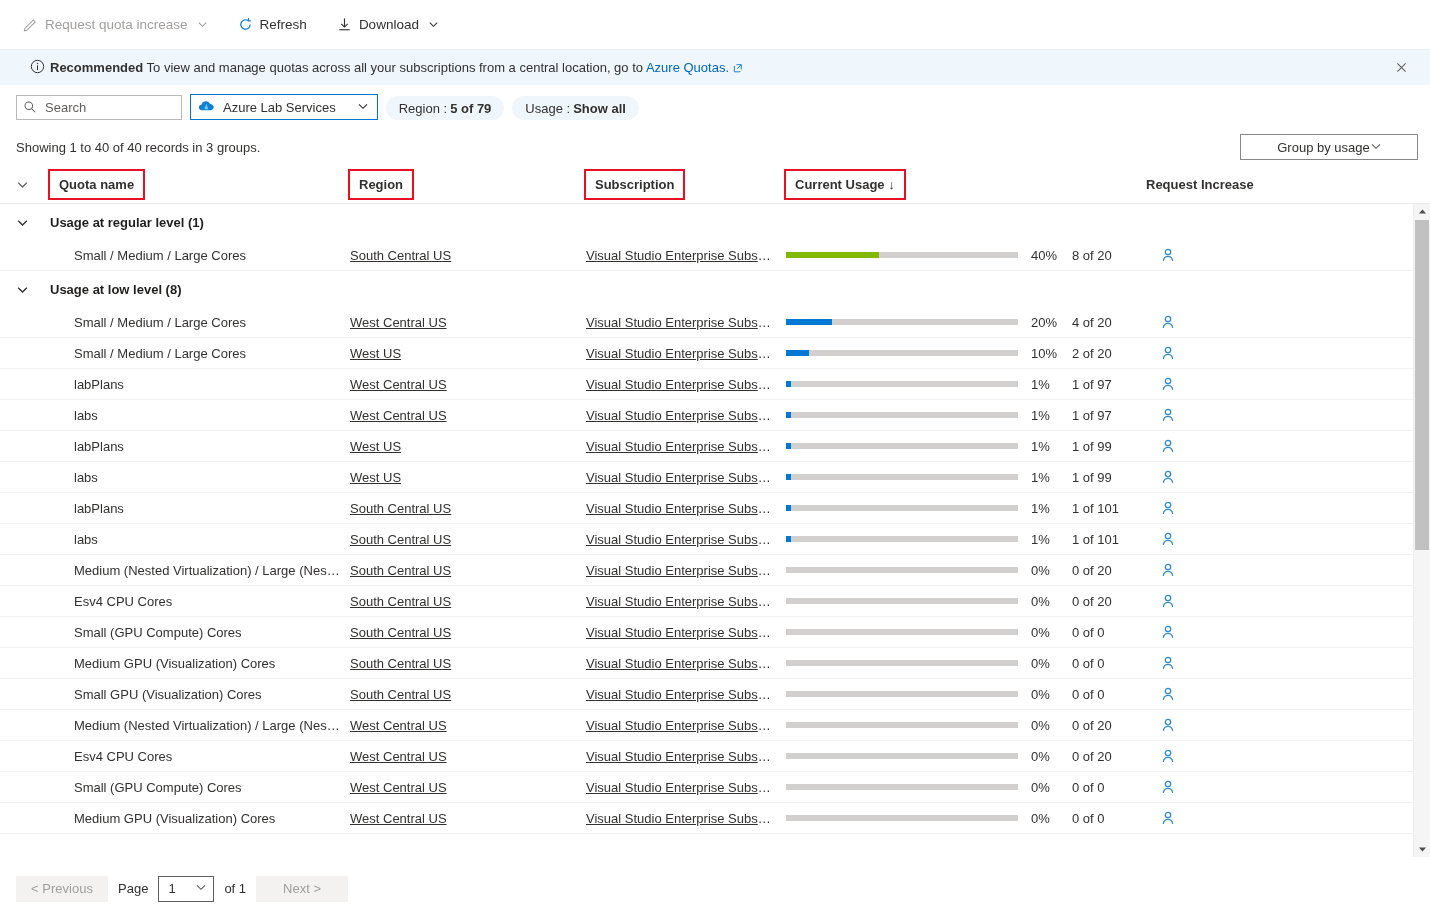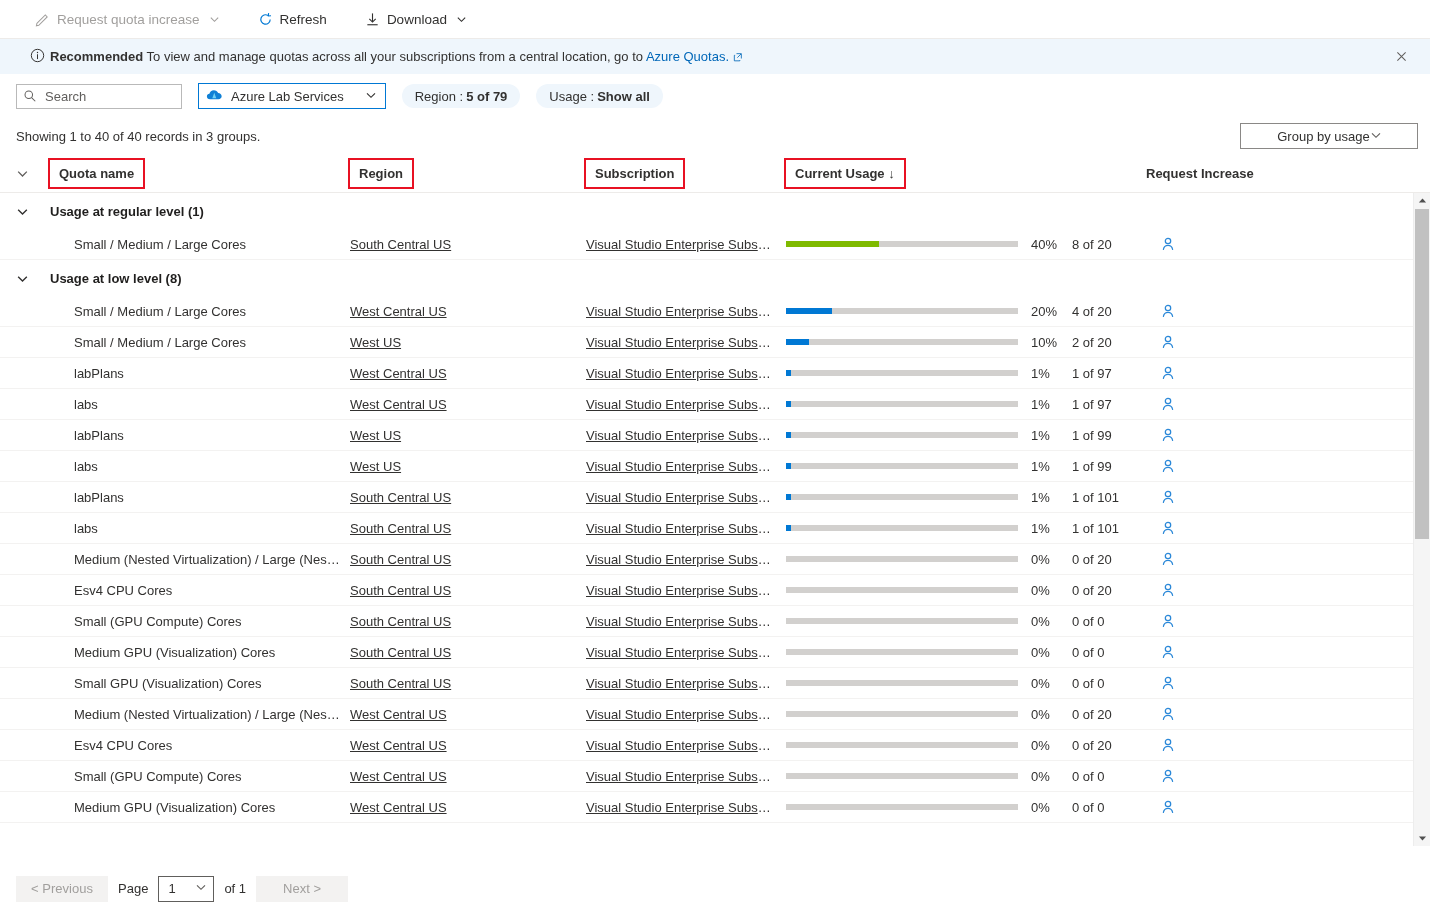--- a/index.html
+++ b/index.html
@@ -10,24 +10,24 @@
     background: #ffffff;
     font-family: "Liberation Sans", sans-serif;
     font-size: 13px;
     color: #323130;
     overflow: hidden;
   }
   #app { position: relative; width: 1430px; height: 912px; }
 
   
   .cmdbar {
-    height: 39px;
+    height: 50px;
     display: flex; align-items: center;
-    padding: 0 26px;
-    gap: 20px;
+    padding: 0 14px;
+    gap: 12px;
     border-bottom: 1px solid #edebe9;
     background: #fff;
   }
   .cmd {
     display: flex; align-items: center; gap: 7px;
     padding: 5px 9px;
     font-size: 13.5px;
     color: #323130;
     cursor: pointer;
     white-space: nowrap;
@@ -56,22 +56,22 @@
   .banner-close {
     position: absolute; right: 16px; top: 50%; transform: translateY(-50%);
     width: 26px; height: 26px;
     display: flex; align-items: center; justify-content: center;
     cursor: pointer; color: #605e5c;
     border-radius: 2px;
   }
 
   
   .filters {
-    display: flex; align-items: center;
-    gap: 16px;
+    display: flex; align-items: flex-end;
+    gap: 8px;
     padding: 9px 16px 6px 16px;
   }
   .searchbox {
     position: relative;
     width: 166px; height: 25px;
     border: 1px solid #b9b9b9;
     background: #fff;
     display: flex; align-items: center;
     padding-left: 26px;
     font-size: 13px;

